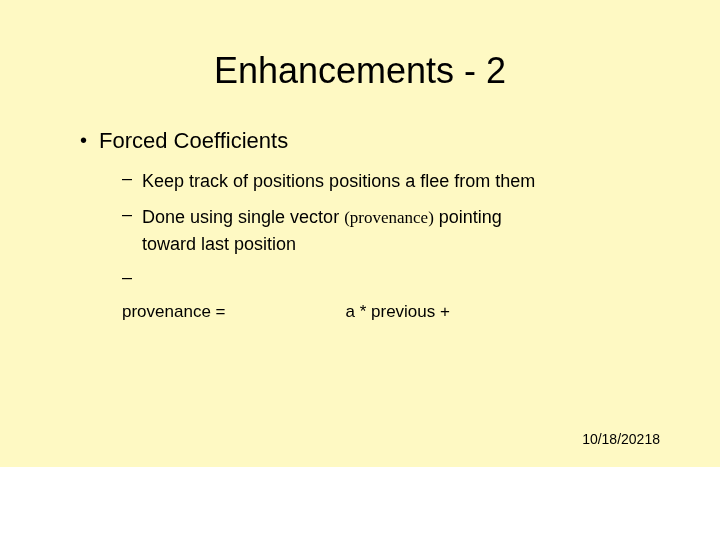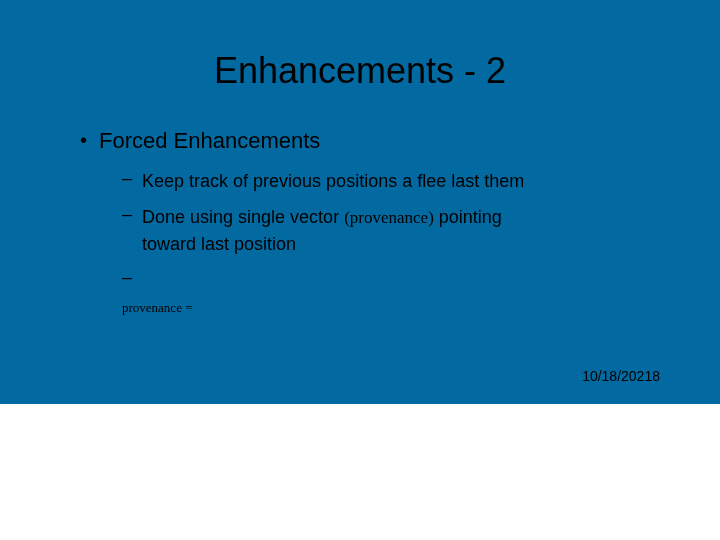--- a/index.html
+++ b/index.html
@@ -11,22 +11,22 @@
     body {
       width: 720px;
       height: 540px;
       background: #ffffff;
       font-family: Arial, Helvetica, sans-serif;
       overflow: hidden;
     }
 
     .slide {
       width: 720px;
-      height: 404px;
-      background: #0369a1;
+      height: 467px;
+      background: #fef9c3;
       position: relative;
       padding: 40px 60px 40px 60px;
     }
 
     .slide-title {
       font-size: 36px;
       font-weight: normal;
       color: #000000;
       text-align: center;
       margin-bottom: 36px;
@@ -82,22 +82,22 @@
     }
 
     .mono {
       font-family: Liberation Serif, serif;
       font-size: 17px;
     }
 
     .code-block {
       margin-left: 42px;
       margin-top: 10px;
-      font-family: Liberation Serif, serif;
-      font-size: 13px;
+      font-family: Liberation Sans, sans-serif;
+      font-size: 17px;
       color: #000000;
       line-height: 1.6;
     }
 
     .code-line {
       display: flex;
       align-items: baseline;
     }
 
     .code-indent {
@@ -118,48 +118,49 @@
 </head>
 <body>
 
 <div class="slide">
 
   <h1 class="slide-title">Enhancements - 2</h1>
 
   <div class="bullet-section">
     <div class="bullet-item">
       <span class="bullet-dot">•</span>
-      <span class="bullet-label">Forced Enhancements</span>
+      <span class="bullet-label">Forced Coefficients</span>
     </div>
 
     <div class="sub-bullets">
 
       <div class="sub-bullet-item">
         <span class="sub-dash">–</span>
         <span class="sub-text">
-          Keep track of previous positions a flee last them
+          Keep track of positions positions a flee from them
         </span>
       </div>
 
       <div class="sub-bullet-item">
         <span class="sub-dash">–</span>
         <span class="sub-text">
           Done using single vector <span class="mono">(provenance)</span> pointing<br>toward last position
         </span>
       </div>
 
       <div class="sub-bullet-item">
         <span class="sub-dash">–</span>
       </div>
 
     </div>
 
     <div class="code-block">
       <div class="code-line">
         <span>provenance =</span>
+        <span class="code-indent">a * previous +</span>
       </div>
     </div>
 
   </div>
 
   <div class="footer">
     <span>10/18/2021</span>
     <span>8</span>
   </div>
 

